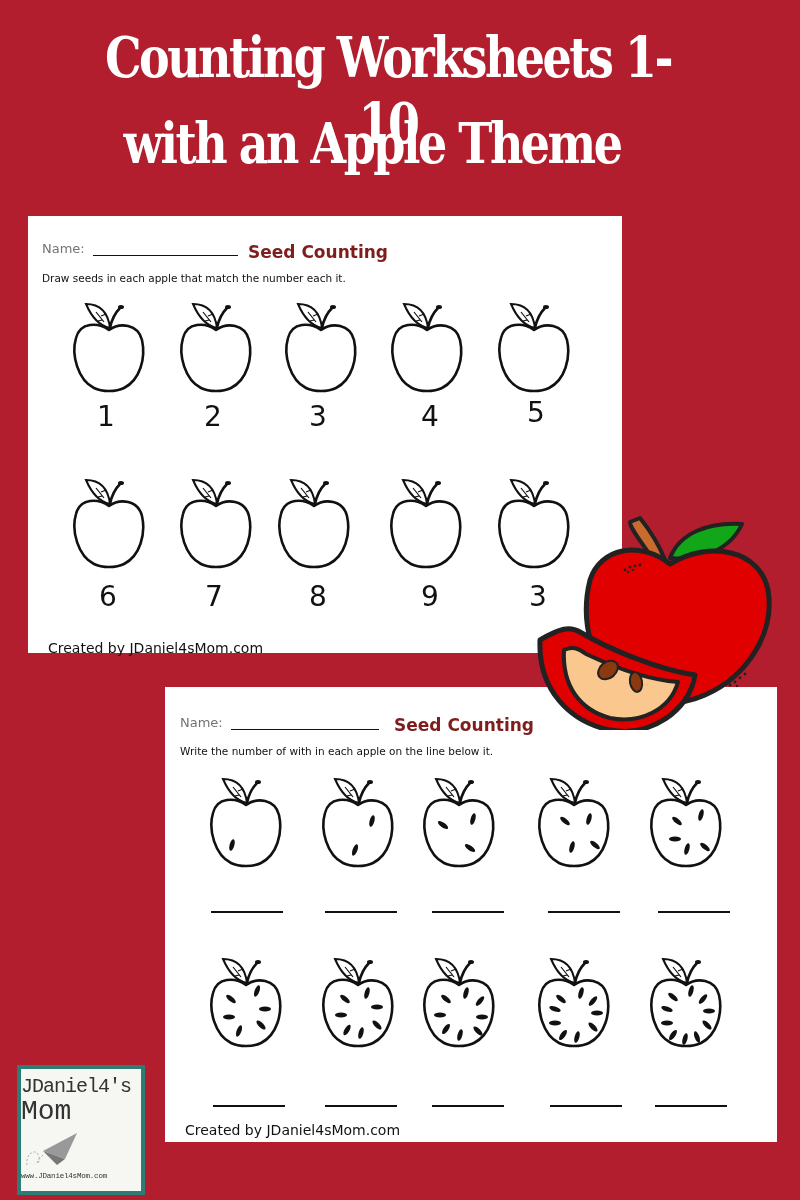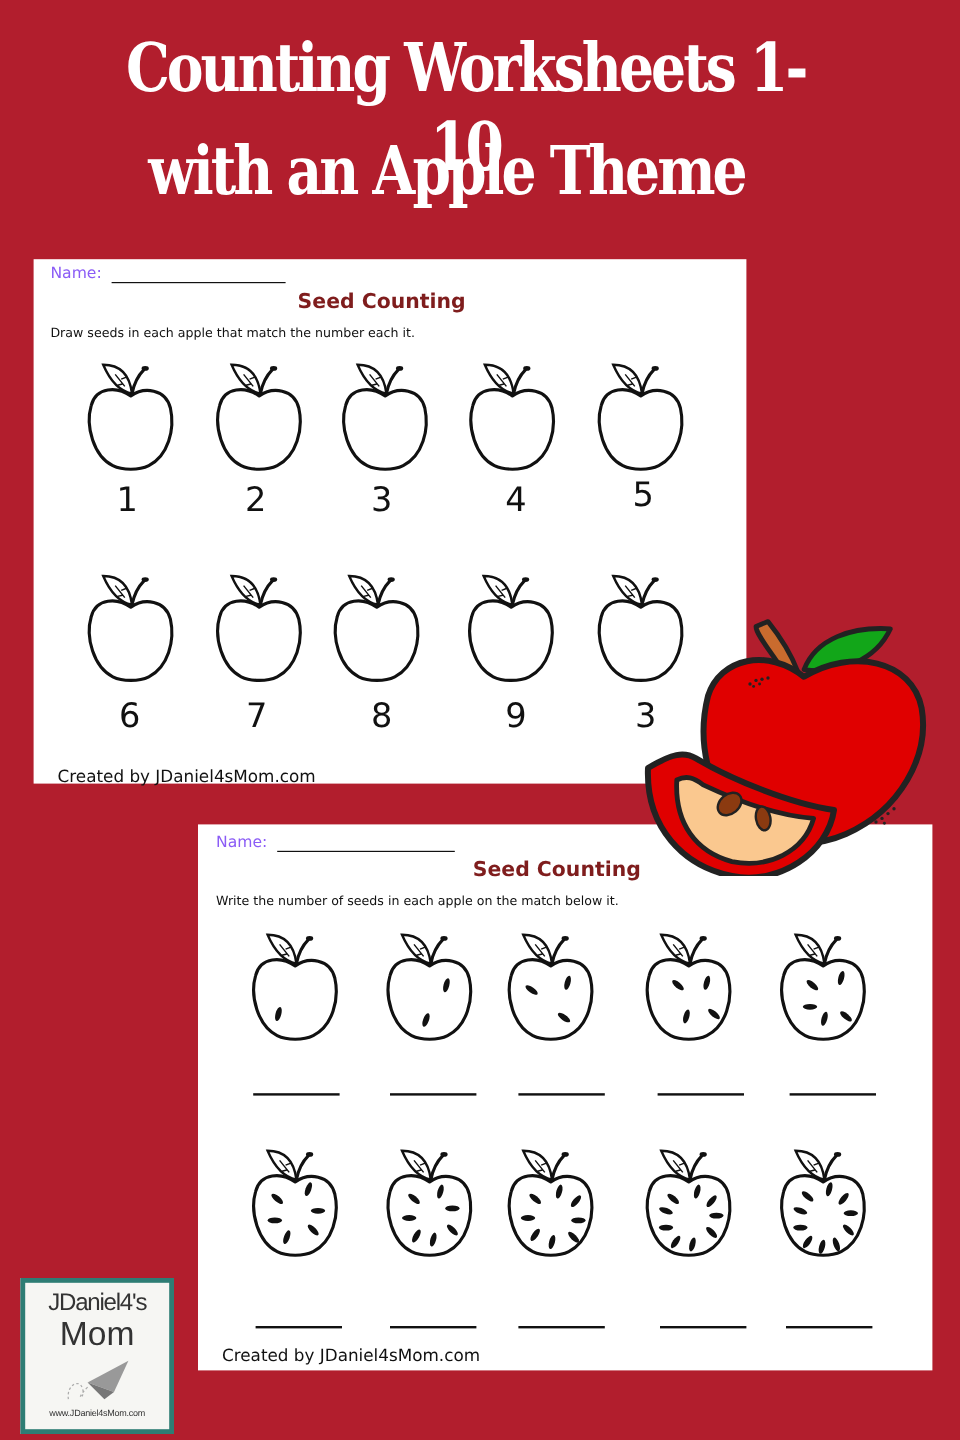--- a/index.html
+++ b/index.html
@@ -11,36 +11,36 @@
     color: #fff; font-family: "DejaVu Serif", serif; font-weight: bold;
     font-size: 56px; letter-spacing: -3px; transform: scaleX(0.82); transform-origin: center;
   }
   .title.l1 { top: 24px; left: 8px; }
   .title.l2 { top: 110px; left: -8px; }
 
   .sheet { position: absolute; background: #fff; }
   .sheet1 { left: 28px; top: 216px; width: 594px; height: 437px; }
   .sheet2 { left: 165px; top: 687px; width: 612px; height: 455px; }
 
-  .name-row { position: absolute; font-family: "DejaVu Sans", sans-serif; font-size: 13px; color: #8b5cf6; display: flex; align-items: flex-end; }
+  .name-row { position: absolute; font-family: "DejaVu Sans", sans-serif; font-size: 13px; color: #737373; display: flex; align-items: flex-end; margin-top: 20px; }
   .name-line { display: inline-block; border-bottom: 1.5px solid #111; margin-left: 8px; height: 12px; }
   .sheet-title { position: absolute; font-weight: bold; font-size: 17px; color: #7f1d1d; }
   .instr { position: absolute; font-size: 10.5px; color: #111; }
   .credit { position: absolute; font-size: 14px; font-weight: normal; color: #111; }
 
   .apple { position: absolute; width: 82px; height: 96px; }
   .num { position: absolute; width: 60px; text-align: center; font-size: 28px; color: #111; }
   .answer-line { position: absolute; width: 72px; height: 2px; background: #111; }
 
   .big-apple { position: absolute; left: 530px; top: 510px; width: 250px; height: 220px; }
 
   .logo {
     position: absolute; left: 17px; top: 1065px; width: 128px; height: 130px;
-    background: #f6f6f3; border: 4px solid #2e7d74; text-align: center;
-    font-family: Liberation Sans, sans-serif; color: #333;
+    background: #f6f6f3; border: 4px solid #2e7d74; text-align: left;
+    font-family: Liberation Mono, monospace; color: #333;
   }
   .logo .l1 { font-size: 20px; margin-top: 6px; letter-spacing: -1px; }
   .logo .l2 { font-size: 28px; margin-top: -2px; }
   .logo .plane { margin: 2px auto 0; width: 60px; height: 38px; }
   .logo .url { font-size: 7.5px; letter-spacing: -0.2px; }
 </style>
 </head>
 <body>
 
 <svg width="0" height="0" style="position:absolute">
@@ -112,21 +112,21 @@
 
   <div class="credit" style="left:20px; top:424px;">Created by JDaniel4sMom.com</div>
 </div>
 
 <div class="sheet sheet2">
   <div class="name-row" style="left:15px; top:8px;">
     <span>Name:</span>
     <span class="name-line" style="width:148px;"></span>
   </div>
   <div class="sheet-title" style="left:229px; top:28px;">Seed Counting</div>
-  <div class="instr" style="left:15px; top:58px;">Write the number of seeds in each apple on the match below it.</div>
+  <div class="instr" style="left:15px; top:58px;">Write the number of with in each apple on the line below it.</div>
 
   <svg class="apple" style="left:40px; top:88px;" viewBox="0 0 82 96">
     <use href="#apple-outline"></use>
     <g fill="#111">
         <ellipse cx="27" cy="70" rx="2.4" ry="6" transform="rotate(15 27 70)"></ellipse>
       </g>
   </svg>
   <svg class="apple" style="left:152px; top:88px;" viewBox="0 0 82 96">
     <use href="#apple-outline"></use>
     <g fill="#111">

